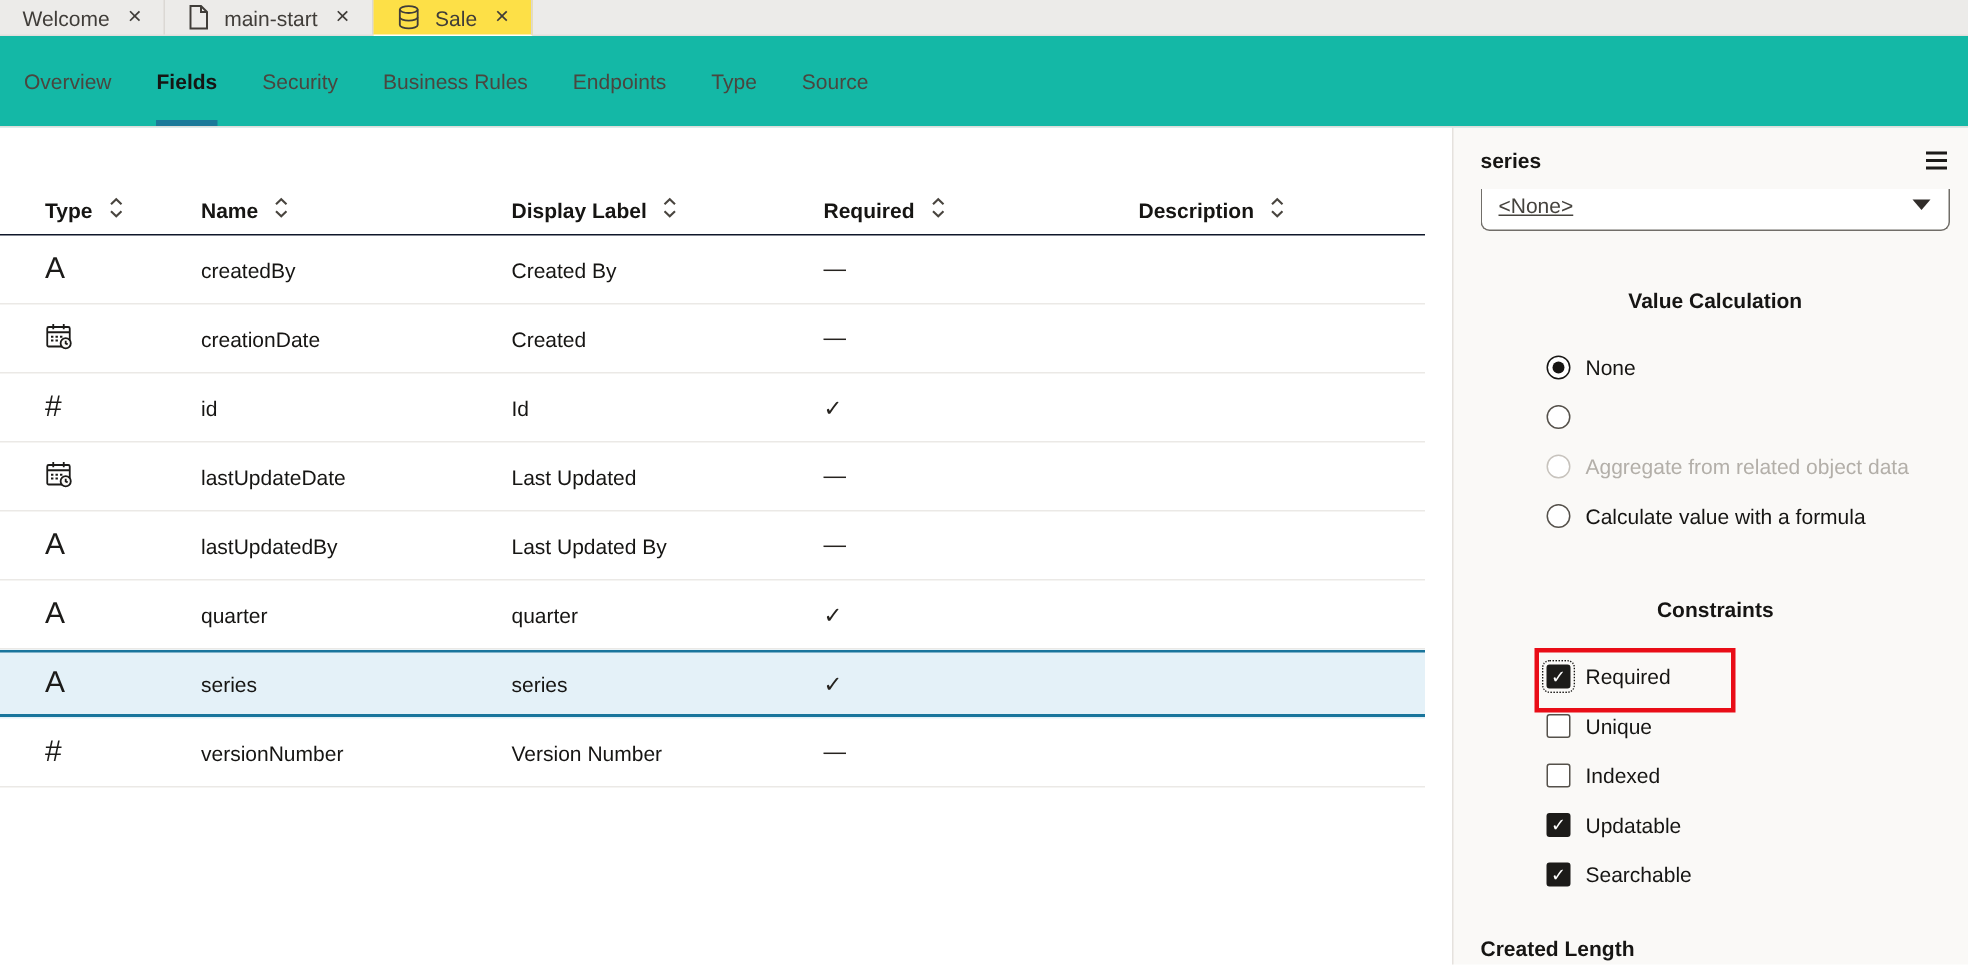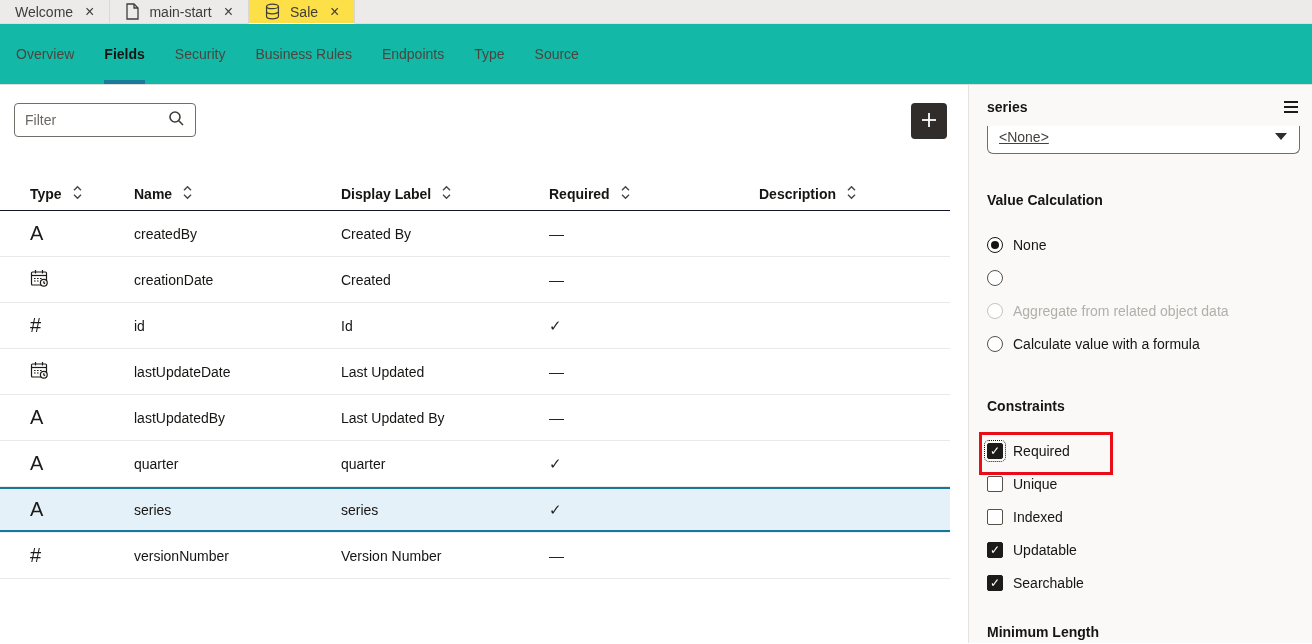--- a/index.html
+++ b/index.html
@@ -48,22 +48,22 @@
   
   .panel-header { display:flex; justify-content:space-between; align-items:center; margin-top:12px; height:20px; }
   .panel-title { font-weight:bold; }
   .menu-icon { display:flex; flex-direction:column; gap:3px; cursor:pointer; padding:2px; }
   .menu-icon i { display:block; width:14px; height:2px; background:#1c1b19; }
   .dropdown { margin-top:9px; height:28px; border:1px solid #716e69; border-top:none; border-radius:0 0 6px 6px;
               background:#fff; display:flex; justify-content:space-between; padding:3px 12px 0 11px; cursor:pointer; color:#45423d;text-decoration:underline; }
   .caret { width:0; height:0; border-left:6px solid transparent; border-right:6px solid transparent;
            border-top:7px solid #312d2a; margin-top:4px; }
 
-  .section-heading { font-weight:bold; margin-top:38px; }
-  .opt-list { margin-top:20px; }
+  .section-heading { font-weight:bold; margin-top:38px;text-align:center; }
+  .opt-list { margin-top:20px;margin-left:44px; }
   .opt { display:flex; align-items:center; gap:10px; height:33px; cursor:pointer; position:relative; }
   .opt.disabled { color:#b3afa9; cursor:default; }
 
   .radio { width:16px; height:16px; border-radius:50%; border:1px solid #55514b; background:#fff; flex:none;
            display:flex; align-items:center; justify-content:center; }
   .radio.checked { border:1.5px solid #161513; }
   .radio.checked::after { content:""; width:8px; height:8px; border-radius:50%; background:#161513; }
   .opt.disabled .radio { border-color:#c7c3bd; }
 
   .checkbox { width:16px; height:16px; border:1.5px solid #55514b; border-radius:2px; background:#fff; flex:none;
@@ -111,39 +111,20 @@
     <div class="subnav-item active">Fields</div>
     <div class="subnav-item">Security</div>
     <div class="subnav-item">Business Rules</div>
     <div class="subnav-item">Endpoints</div>
     <div class="subnav-item">Type</div>
     <div class="subnav-item">Source</div>
   </div>
 
 <div class="body">
   <div class="main">
-    <div class="toolbar">
-      <div class="filter-box">
-        <input type="text" placeholder="Filter" style="">
-        <span>
-          <svg width="17" height="17" viewBox="0 0 17 17" fill="none" stroke="#403d39" stroke-width="1.6">
-            <circle cx="7" cy="7" r="5"></circle>
-              <line x1="10.8" y1="10.8" x2="15" y2="15"></line>
-          </svg>
-        </span>
-      </div>
-      <button class="add-btn" title="Add field">
-        <span>
-          <svg width="18" height="18" viewBox="0 0 18 18" stroke="#fff" stroke-width="1.8">
-            <line x1="9" y1="2" x2="9" y2="16"></line>
-              <line x1="2" y1="9" x2="16" y2="9"></line>
-          </svg>
-        </span>
-      </button>
-    </div>
 
     <div class="table">
       <div class="thead grid-cols" id="thead">
           <div class="th">
             <span>Type</span>
             <span><svg width="11" height="15" viewBox="0 0 11 15" fill="none" stroke="#49453f" stroke-width="1.4">
                 <polyline points="2,5.2 5.5,1.8 9,5.2"></polyline>
                 <polyline points="2,9.8 5.5,13.2 9,9.8"></polyline>
               </svg></span>
           </div>
@@ -306,16 +287,16 @@
         <div class="opt">
           <span class="checkbox checked">✓</span>
           <span>Updatable</span>
         </div>
         <div class="opt">
           <span class="checkbox checked">✓</span>
           <span>Searchable</span>
         </div>
       </div>
 
-    <div class="field-label">Minimum Length</div>
+    <div class="field-label">Created Length</div>
 
   </div>
 </div>
 
 </body></html>

